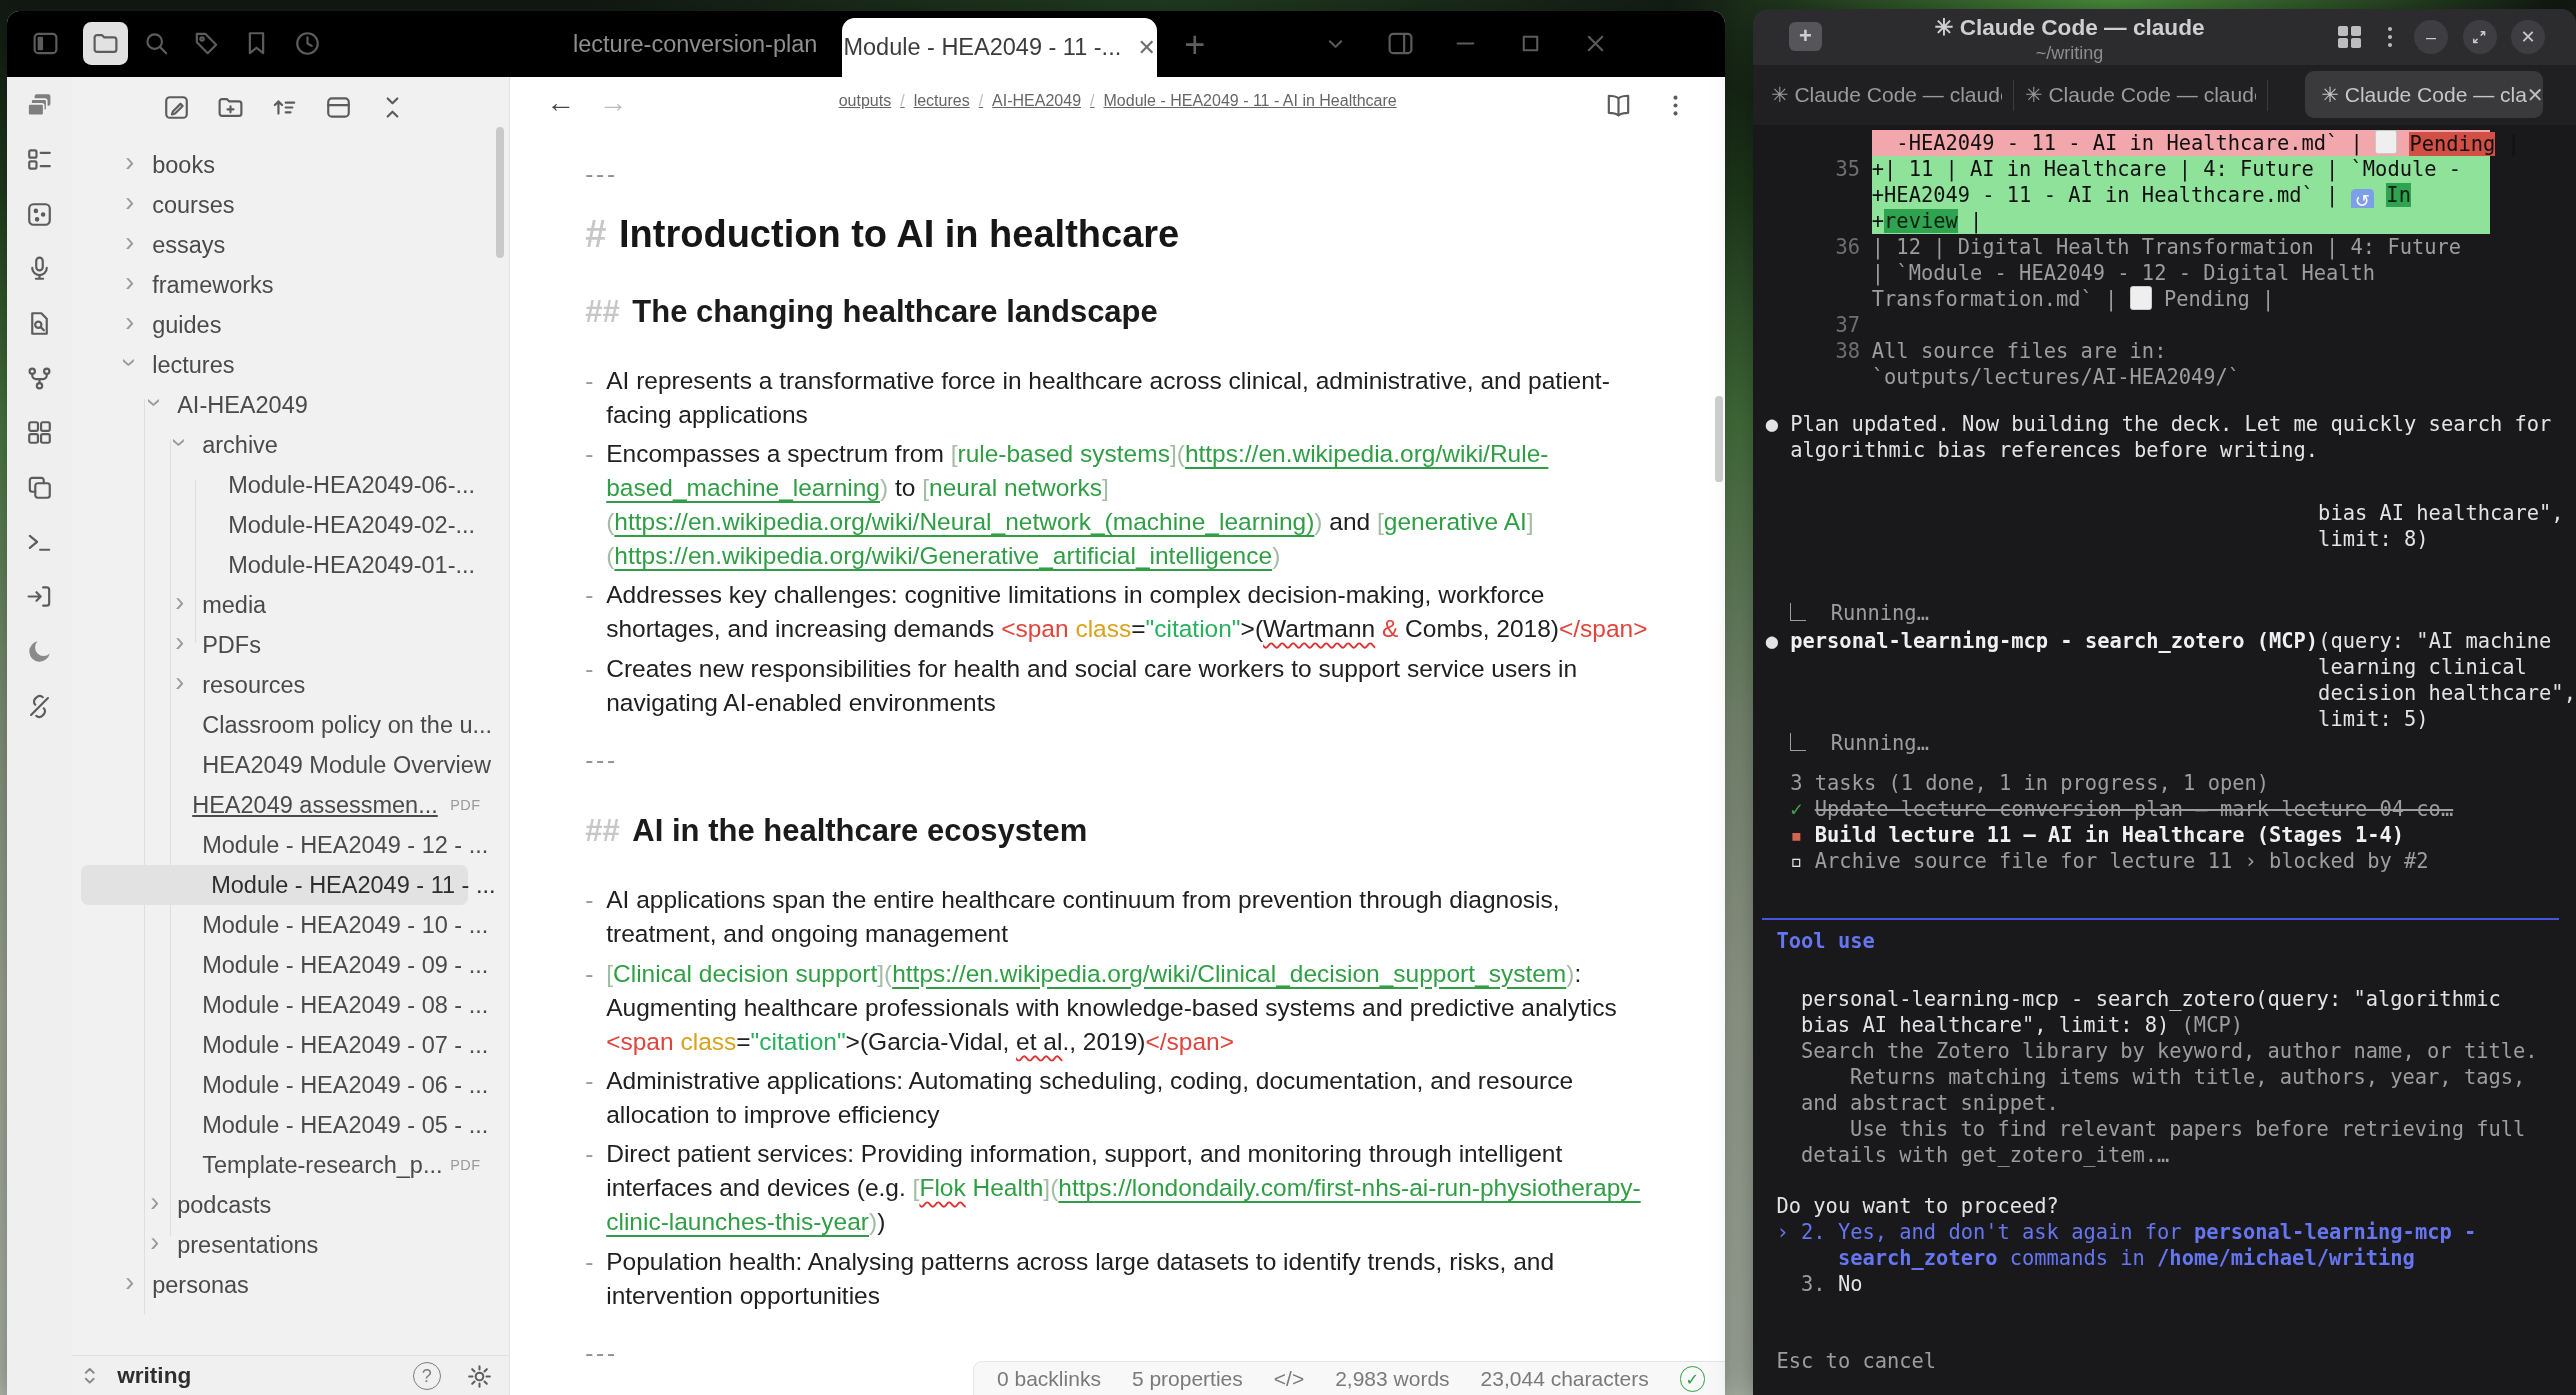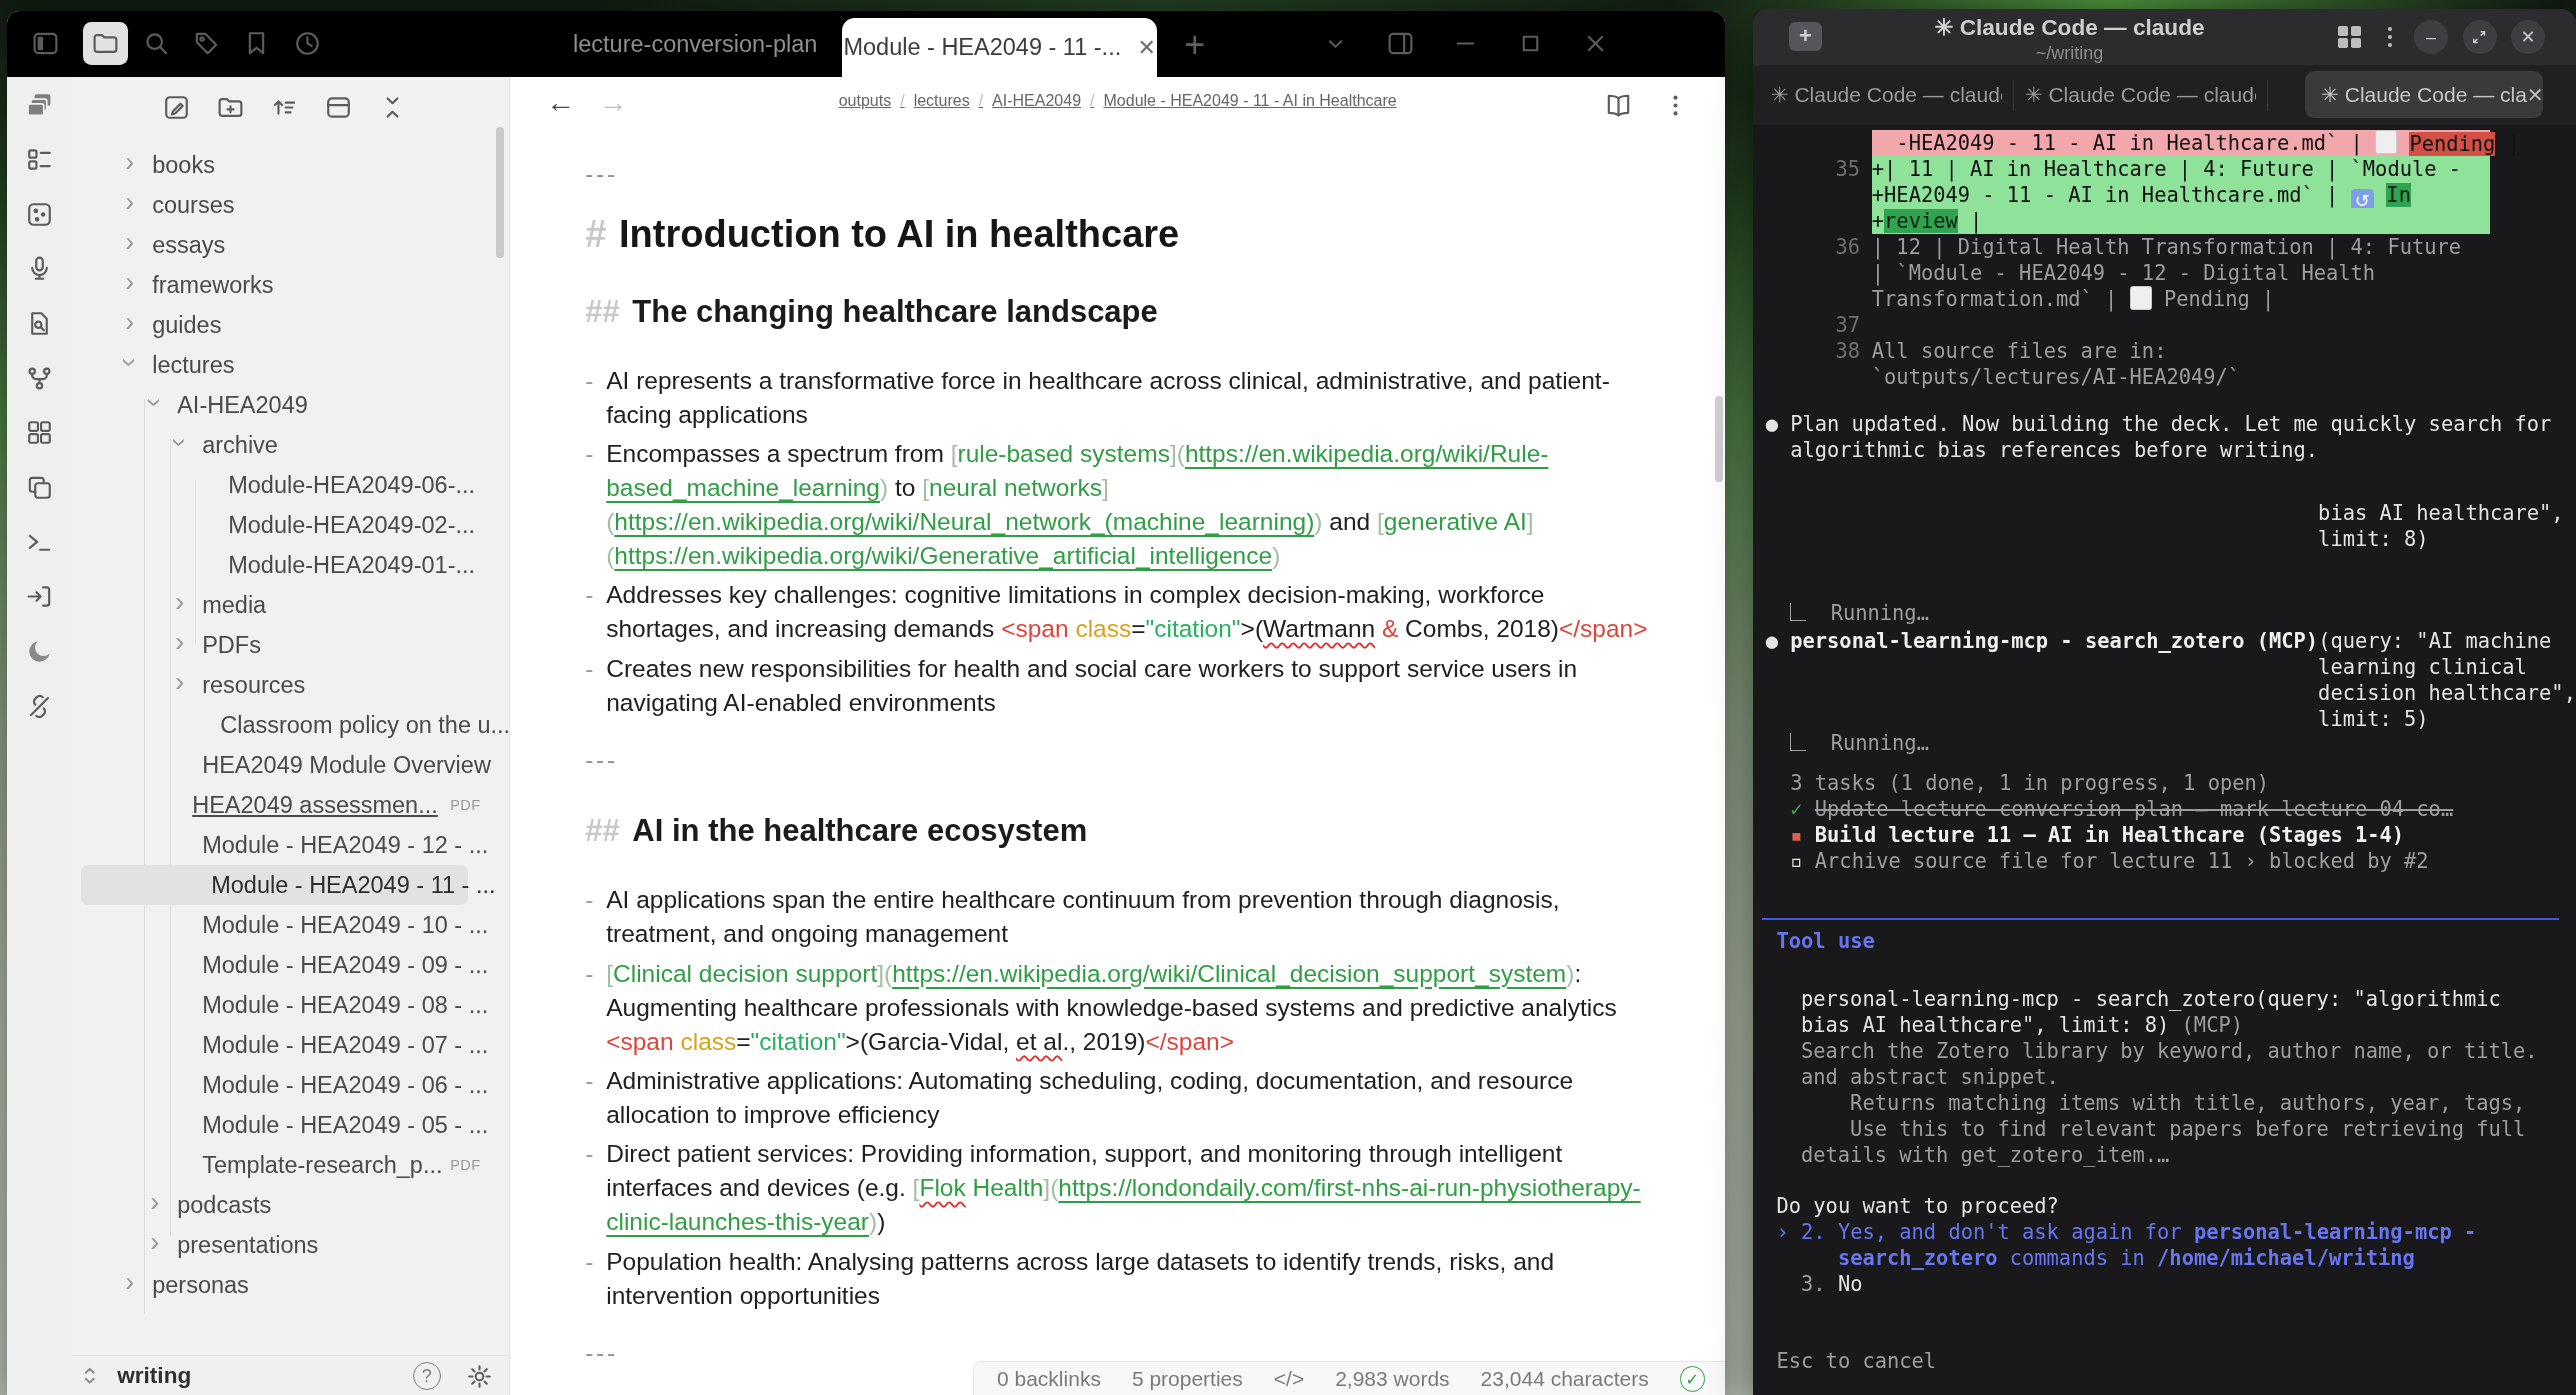--- a/index.html
+++ b/index.html
@@ -350,21 +350,21 @@
             </div>
             <div class="trow">
               <span class="chev" style="left: 103px;">›</span>
               <span class="tlabel" style="left: 130px;">PDFs</span>
             </div>
             <div class="trow">
               <span class="chev" style="left: 103px;">›</span>
               <span class="tlabel" style="left: 130px;">resources</span>
             </div>
             <div class="trow">
-              <span class="tlabel" style="left: 148px;">Classroom policy on the u...</span>
+              <span class="tlabel" style="left: 130px;">Classroom policy on the u...</span>
             </div>
             <div class="trow">
               <span class="tlabel" style="left: 130px;">HEA2049 Module Overview</span>
             </div>
             <div class="trow">
               <span class="tlabel" style="left: 120px; text-decoration: underline;">HEA2049 assessmen...</span>
               <span class="badge" style="position: absolute; left: 350px;">PDF</span>
             </div>
             <div class="trow">
               <span class="tlabel" style="left: 130px;">Module - HEA2049 - 12 - ...</span>
@@ -562,22 +562,22 @@
             <div class="tl"><span class="s-g">  </span><span class="s-osq">▪ </span><span class="s-bw">Build lecture 11 — AI in Healthcare (Stages 1-4)</span></div>
             <div class="tl"><span class="s-g">  </span><span class="s-hsq">▫ </span><span class="s-g">Archive source file for lecture 11 › blocked by #2</span></div>
           </div>
           <div class="tgroup" style="top: 803px; left: 23.5px;">
             <div class="tl"><span class="s-blb">Tool use</span></div>
           </div>
           <div class="tgroup" style="top: 861px; left: 48px;">
             <div class="tl"><span class="s-w">personal-learning-mcp - search_zotero(query: "algorithmic</span></div>
             <div class="tl"><span class="s-w">bias AI healthcare", limit: 8)</span><span class="s-g"> (MCP)</span></div>
             <div class="tl"><span class="s-g">Search the Zotero library by keyword, author name, or title.</span></div>
+            <div class="tl"><span class="s-g">    Returns matching items with title, authors, year, tags,</span></div>
             <div class="tl"><span class="s-g">and abstract snippet.</span></div>
-            <div class="tl"><span class="s-g">    Returns matching items with title, authors, year, tags,</span></div>
             <div class="tl"><span class="s-g">    Use this to find relevant papers before retrieving full</span></div>
             <div class="tl"><span class="s-g">details with get_zotero_item.…</span></div>
           </div>
           <div class="tgroup" style="top: 1068px; left: 23.5px;">
             <div class="tl"><span class="s-w">Do you want to proceed?</span></div>
             <div class="tl"><span class="s-bl">› </span><span class="s-bl">2. Yes, and don't ask again for </span><span class="s-blb">personal-learning-mcp -</span></div>
             <div class="tl"><span class="s-bl">     </span><span class="s-blb">search_zotero</span><span class="s-bl"> commands in </span><span class="s-blb">/home/michael/writing</span></div>
             <div class="tl"><span class="s-g">  3. </span><span class="s-w">No</span></div>
           </div>
           <div class="tgroup" style="top: 1223px; left: 23.5px;">

